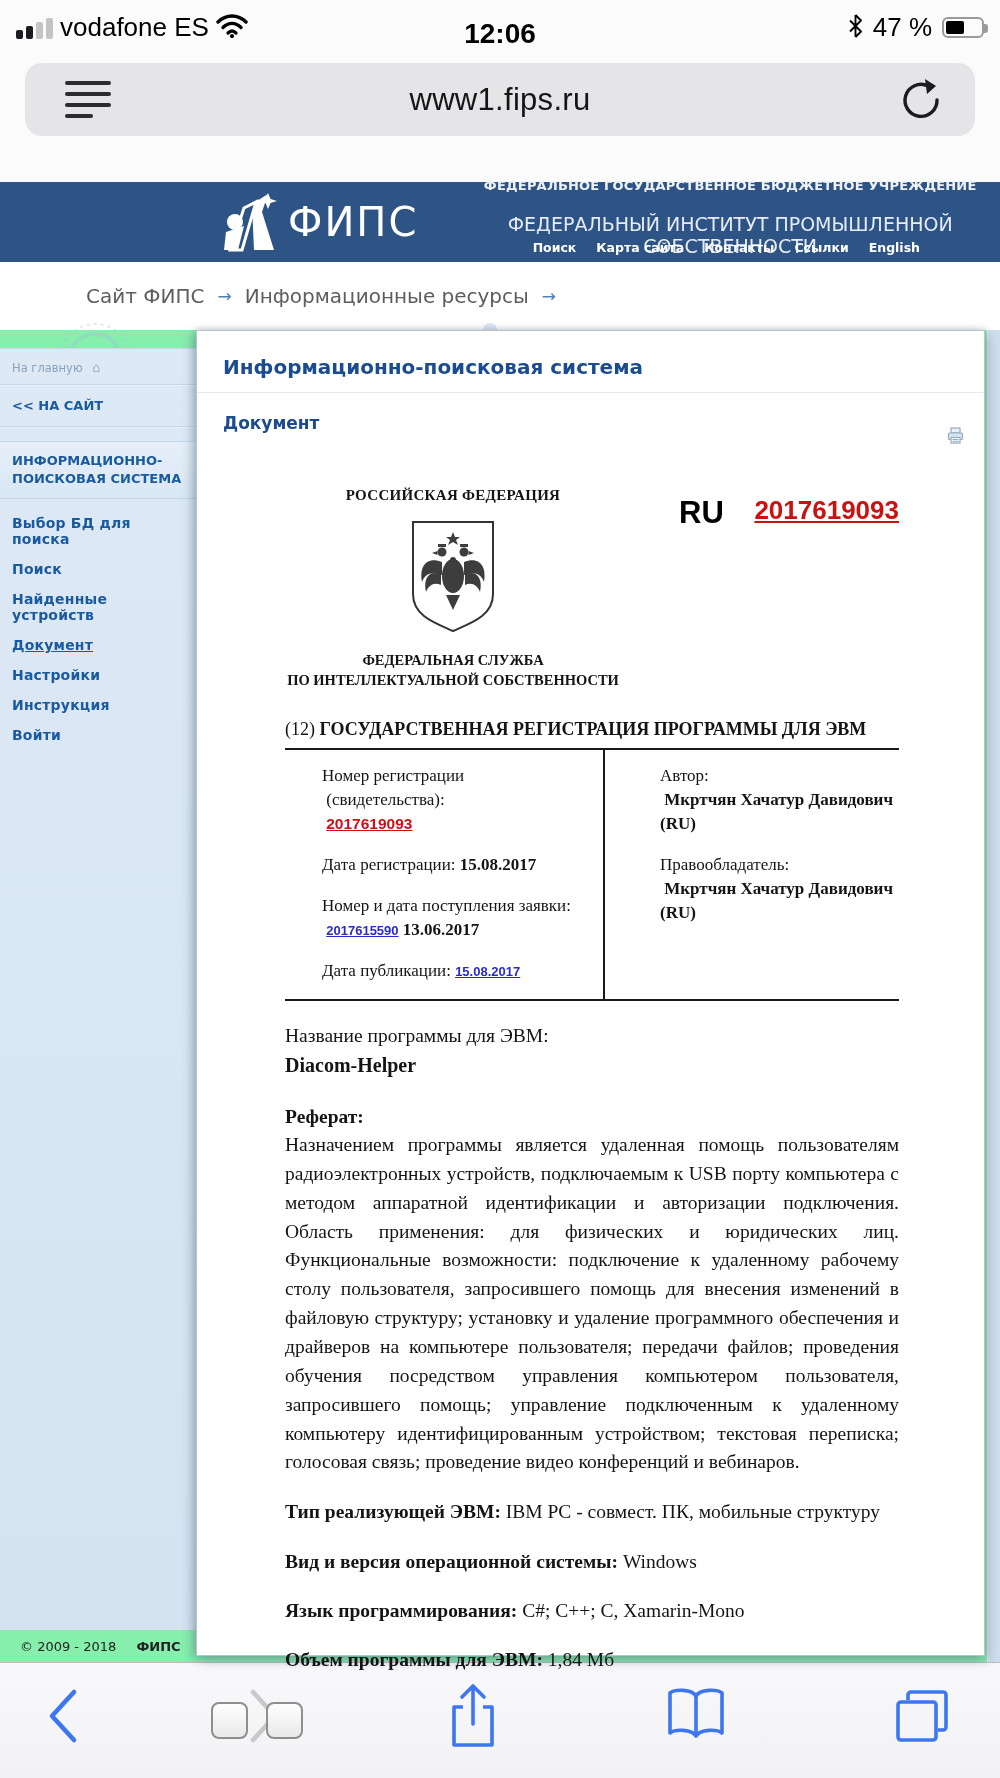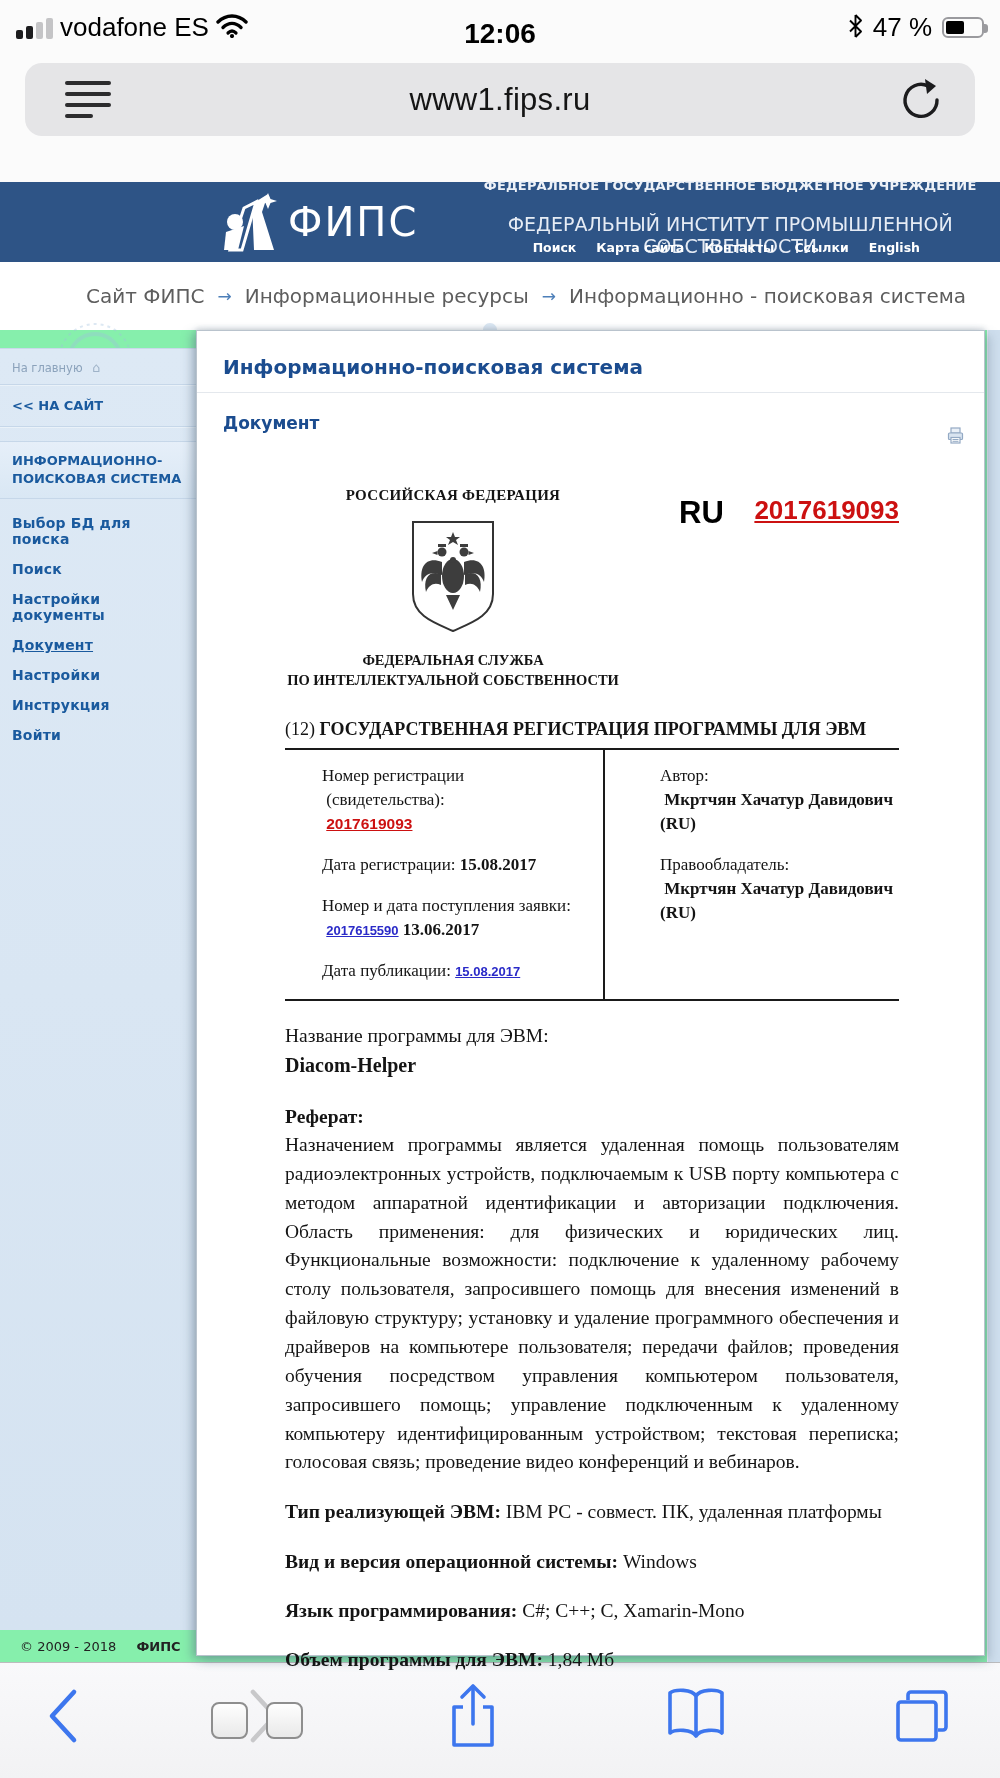--- a/index.html
+++ b/index.html
@@ -203,21 +203,20 @@
     <span>Ссылки</span>
     <span>English</span>
   </div>
 </div>
 
 <div class="breadcrumb-bar">
   <span class="crumb">Сайт ФИПС</span>
   <span class="sep">→</span>
   <span class="crumb">Информационные ресурсы</span>
   <span class="sep">→</span>
-  <span class="crumb">Информационно - поисковая система</span>
 </div>
 
 <div class="page-area">
 
   <svg class="watermark" width="700" height="480" viewBox="0 0 700 480">
     <g stroke="#9fc0dd" fill="none">
       <circle cx="95" cy="100" r="26" stroke-width="4"></circle>
       <circle cx="95" cy="100" r="36" stroke-width="2" stroke-dasharray="3 4"></circle>
       <path d="M95 88 v24 M88 94 h12 a6 6 0 0 1 0 12 l8 10" stroke-width="4"></path>
       <path d="M490 70 C480 150 440 210 380 260 M490 70 C500 150 540 210 600 260 M470 180 h46 M440 230 h100 M380 260 q110 -40 220 0" stroke-width="14" stroke-linecap="round"></path>
@@ -234,21 +233,21 @@
     <div class="side-home">
       <span>На главную</span>
       <span class="home-ico">⌂</span>
     </div>
     <div class="side-tosite">&lt;&lt; НА САЙТ</div>
     <div class="side-gap"></div>
     <div class="side-section">ИНФОРМАЦИОННО-ПОИСКОВАЯ СИСТЕМА</div>
     <div class="side-menu">
       <div class="side-item">Выбор БД для поиска</div>
       <div class="side-item">Поиск</div>
-      <div class="side-item">Настройки документы</div>
+      <div class="side-item">Найденные устройств</div>
       <div class="side-item active">Документ</div>
       <div class="side-item">Настройки</div>
       <div class="side-item">Инструкция</div>
       <div class="side-item">Войти</div>
     </div>
   </div>
 
   <div class="panel">
     <div class="panel-title">Информационно-поисковая система</div>
     <div class="panel-sub">Документ</div>
@@ -338,21 +337,21 @@
       <div class="name-block">
         <span>Название программы для ЭВМ:</span><br>
         <span class="bval">Diacom-Helper</span>
       </div>
 
       <div class="abs-label">Реферат:</div>
       <p class="abstract">Назначением программы является удаленная помощь пользователям радиоэлектронных устройств, подключаемым к USB порту компьютера с методом аппаратной идентификации и авторизации подключения. Область применения: для физических и юридических лиц. Функциональные возможности: подключение к удаленному рабочему столу пользователя, запросившего помощь для внесения изменений в файловую структуру; установку и удаление программного обеспечения и драйверов на компьютере пользователя; передачи файлов; проведения обучения посредством управления компьютером пользователя, запросившего помощь; управление подключенным к удаленному компьютеру идентифицированным устройством; текстовая переписка; голосовая связь; проведение видео конференций и вебинаров.</p>
 
       <p class="spec">
         <b>Тип реализующей ЭВМ:</b>
-        <span>IBM PC - совмест. ПК, удаленная платформы</span>
+        <span>IBM PC - совмест. ПК, мобильные структуру</span>
       </p>
       <p class="spec">
         <b>Вид и версия операционной системы:</b>
         <span>Windows</span>
       </p>
       <p class="spec">
         <b>Язык программирования:</b>
         <span>C#; C++; C, Xamarin-Mono</span>
       </p>
       <p class="spec">

